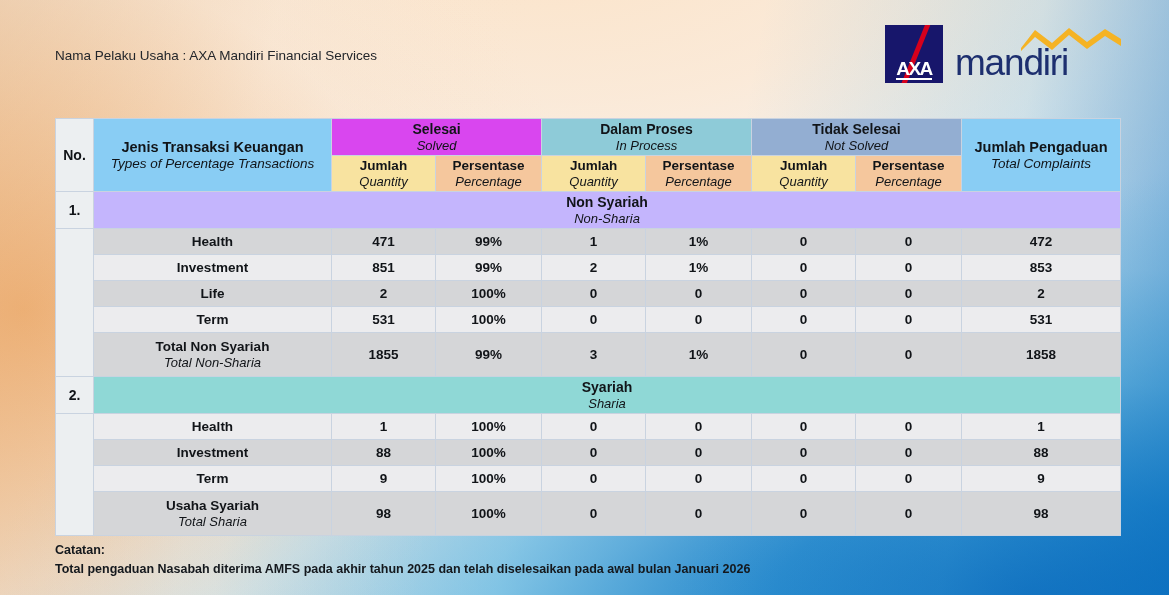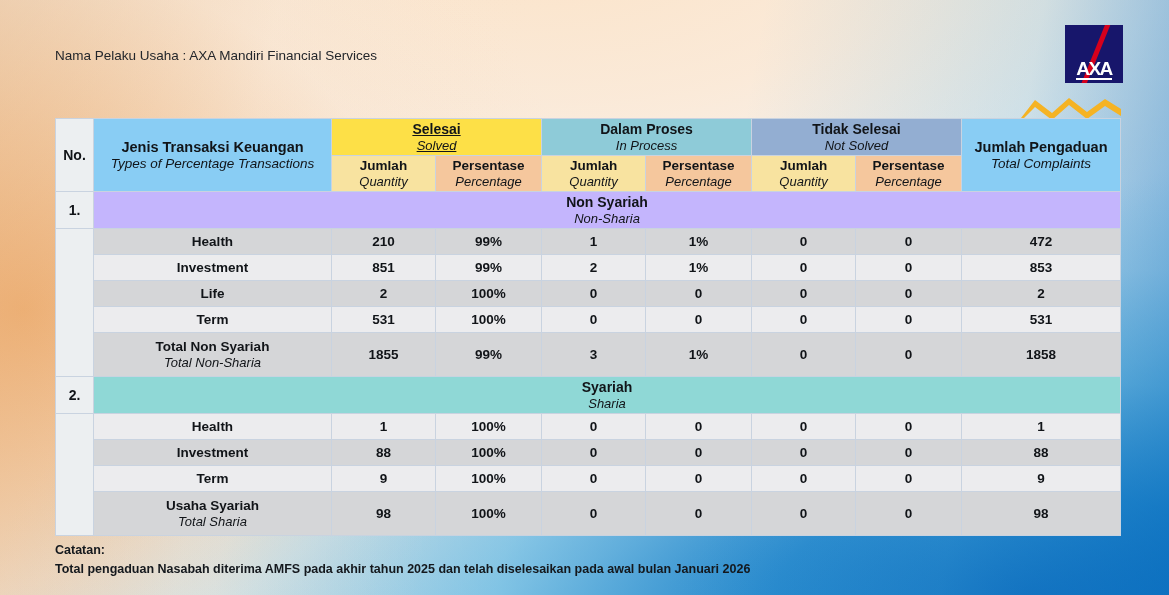--- a/index.html
+++ b/index.html
@@ -42,21 +42,20 @@
   #header .line-bold { font-weight: 700; }
 
   
   #logo {
     position: absolute;
     right: 46px; top: 25px;
     display: flex;
     align-items: flex-end;
     gap: 12px;
     z-index: 4;
-    flex-direction: column;
   }
   .axa-mark {
     width: 58px; height: 58px;
     background: #17166b;
     position: relative;
     overflow: hidden;
     flex: 0 0 auto;
   }
   .axa-stripe {
     position: absolute;
@@ -128,21 +127,21 @@
   }
   .w-no     { width: 38px; }
   .w-type   { width: 238px; }
   .w-qty    { width: 104px; }
   .w-pct    { width: 106px; }
   .w-total  { width: 159px; }
 
   
   .h-no    { background: #eceff1; font-size: 14px; }
   .h-type  { background: #89cdf4; font-size: 14.5px; }
-  .h-grp-a { background: #fde047; font-size: 14px; text-decoration: underline; }
+  .h-grp-a { background: #d946ef; font-size: 14px; }
   .h-grp-b { background: #8ecbd8; font-size: 14px; }
   .h-grp-c { background: #93aed2; font-size: 14px; margin-top: 36px; }
   .h-total { background: #89cdf4; font-size: 14.5px; }
   .h-qty   { background: #f8e3a0; font-size: 13.5px; }
   .h-pct   { background: #f5c79d; font-size: 13.5px; }
 
   .sub-it {
     display: block;
     font-weight: 400;
     font-style: italic;
@@ -266,21 +265,21 @@
     </tr>
   </thead>
   <tbody id="table-body">
         <tr>
           <td class="band-num">1.</td>
           <td colspan="8" class="band-nonsyariah" style="background: #c4b5fd; height: 32px;"><span>Non Syariah</span><span class="sub-it">Non-Sharia</span></td>
         </tr>
         <tr class="r-odd">
           <td class="no-blank" rowspan="5"></td>
           <td class="cell label">Health</td>
-          <td class="cell">210</td>
+          <td class="cell">471</td>
           <td class="cell">99%</td>
           <td class="cell">1</td>
           <td class="cell">1%</td>
           <td class="cell">0</td>
           <td class="cell">0</td>
           <td class="cell">472</td>
         </tr>
         <tr class="r-even">
           <td class="cell label">Investment</td>
           <td class="cell">851</td>

